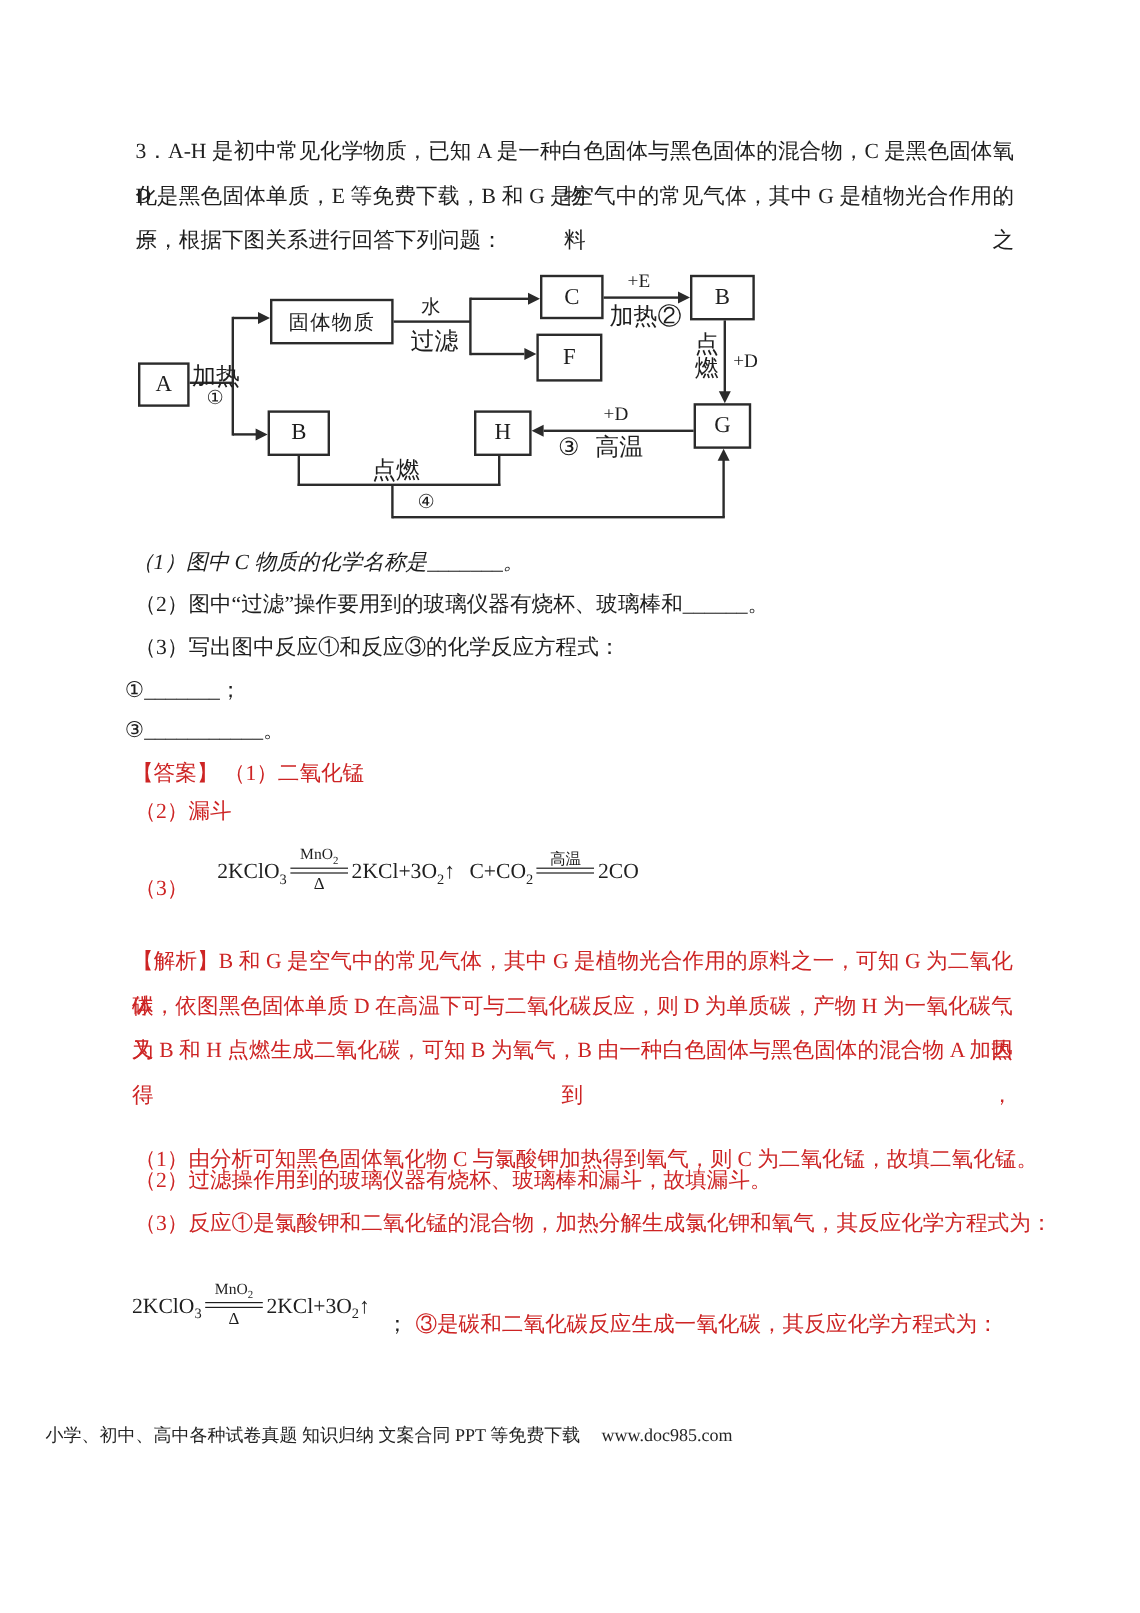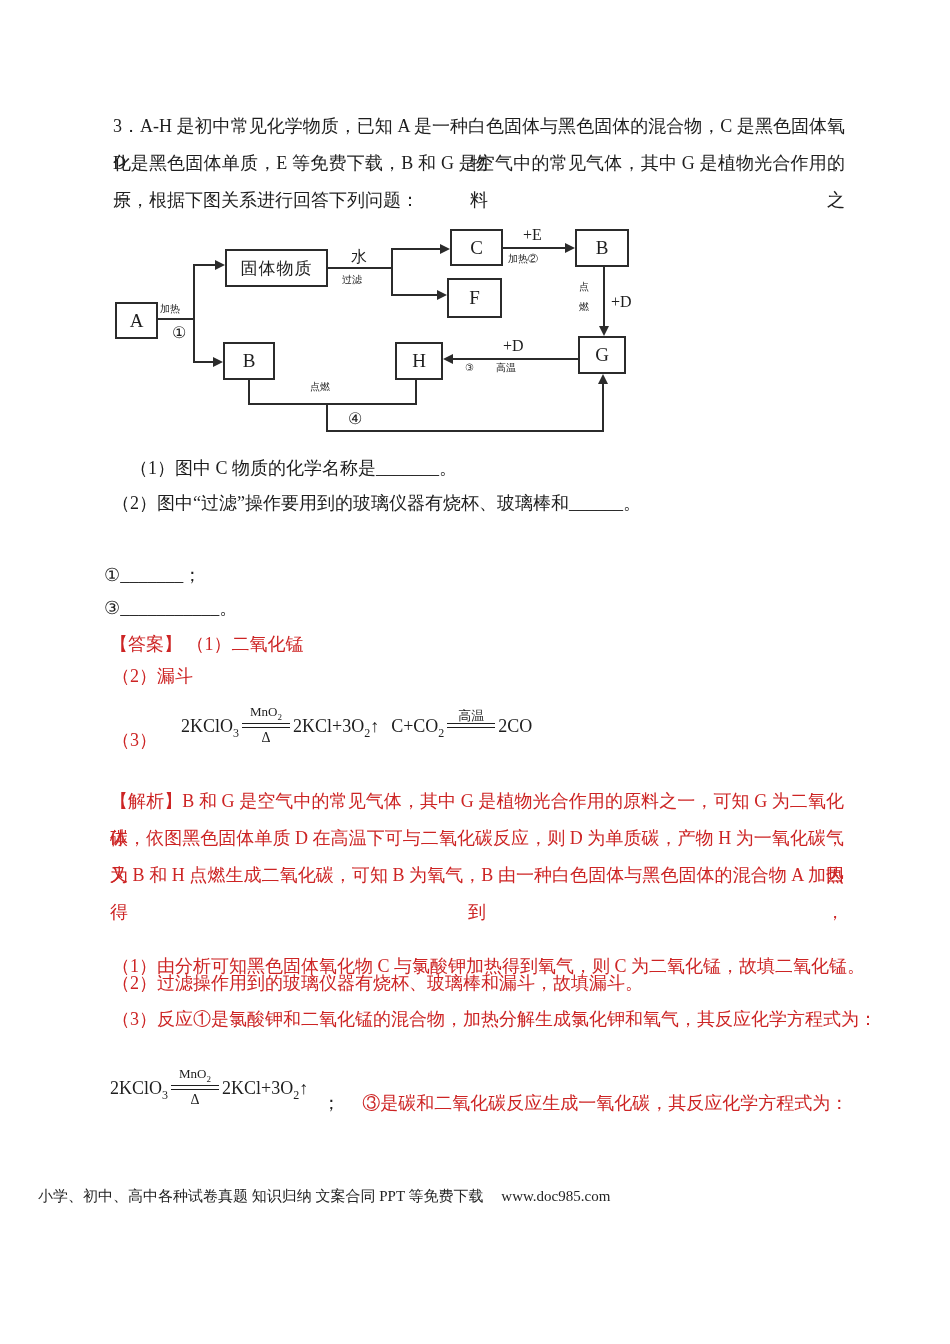--- a/index.html
+++ b/index.html
@@ -13,21 +13,21 @@
   .diagram{position:absolute;left:110px;top:216px;width:530px;height:226px;}
   .dbox{position:absolute;border:2px solid var(--line,#2b2b2b);background:#fff;box-sizing:border-box;
         display:flex;align-items:center;justify-content:center;font-size:19px;}
   .dbox.cn{font-size:17px;letter-spacing:1px;}
   .ln{position:absolute;background:var(--line,#2b2b2b);}
   .ar{position:absolute;width:0;height:0;}
   .ar.r{border-left:10px solid var(--line,#2b2b2b);border-top:5px solid transparent;border-bottom:5px solid transparent;}
   .ar.l{border-right:10px solid var(--line,#2b2b2b);border-top:5px solid transparent;border-bottom:5px solid transparent;}
   .ar.d{border-top:10px solid var(--line,#2b2b2b);border-left:5px solid transparent;border-right:5px solid transparent;}
   .ar.u{border-bottom:10px solid var(--line,#2b2b2b);border-left:5px solid transparent;border-right:5px solid transparent;}
-  .dlabel{position:absolute;font-size:10px;line-height:1.15;white-space:nowrap;}
+  .dlabel{position:absolute;font-size:20px;line-height:1.15;white-space:nowrap;}
   .dlabel.lat{font-size:16px;}
   .vtext{width:18px;word-break:break-all;white-space:normal;line-height:20px;}
   
   .tline{position:absolute;font-size:18px;height:24px;line-height:24px;white-space:nowrap;}
   .red{color:var(--red,#cd2424);}
   
   .eqrow{position:absolute;display:flex;align-items:center;font-size:18px;}
   .eq{white-space:nowrap;}
   .eq sub{font-size:12px;}
   .dbl{display:inline-block;position:relative;width:48px;height:3px;vertical-align:4px;
@@ -99,22 +99,23 @@
     <div class="dlabel" style="left:398px;top:37px;">加热②</div>
     <div class="dlabel vtext" style="left:469px;top:61px;">点燃</div>
     <div class="dlabel lat" style="left:501px;top:77px;">+D</div>
     <div class="dlabel lat" style="left:393px;top:121px;">+D</div>
     <div class="dlabel" style="left:355px;top:146px;">③</div>
     <div class="dlabel" style="left:386px;top:146px;">高温</div>
     <div class="dlabel" style="left:200px;top:165px;">点燃</div>
     <div class="dlabel lat" style="left:238px;top:194px;">④</div>
   </div>
 
-  <div class="tline" style="left:130px;top:456px;">（1）图中 C 物质的化学名称是_______。</div>
+  <div class="tline" style="left:110px;top:456px;font-style:italic;">（1）图中 C 物质的化学名称是_______。</div>
   <div class="tline" style="left:112px;top:491px;">（2）图中“过滤”操作要用到的玻璃仪器有烧杯、玻璃棒和______。</div>
+  <div class="tline" style="left:112px;top:527px;">（3）写出图中反应①和反应③的化学反应方程式：</div>
   <div class="tline" style="left:104px;top:563px;">①_______；</div>
   <div class="tline" style="left:104px;top:596px;">③___________。</div>
 
   <div class="tline red" style="left:110px;top:632px;text-align:center;">【答案】 （1）二氧化锰</div>
   <div class="tline red" style="left:112px;top:664px;">（2）漏斗</div>
 
   <div class="eqrow" style="left:112px;top:697px;height:62px;">
     <span class="red" style="margin-top:24px;">（3）</span>
     <span class="eq" style="margin-left:24px;">
       <span>2KClO</span><sub>3</sub><span class="dbl"><span class="above"><span>MnO</span><sub>2</sub></span><span class="below">Δ</span></span><span>2KCl+3O</span><sub>2</sub><span>↑</span>
@@ -132,21 +133,21 @@
 
   <div class="tline red" style="left:112px;top:935px;margin-top:19px;">（1）由分析可知黑色固体氧化物 C 与氯酸钾加热得到氧气，则 C 为二氧化锰，故填二氧化锰。</div>
   <div class="tline red" style="left:112px;top:971px;">（2）过滤操作用到的玻璃仪器有烧杯、玻璃棒和漏斗，故填漏斗。</div>
   <div class="tline red" style="left:112px;top:1007px;">（3）反应①是氯酸钾和二氧化锰的混合物，加热分解生成氯化钾和氧气，其反应化学方程式为：</div>
 
   <div class="eqrow" style="left:110px;top:1062px;height:56px;">
     <span class="eq">
       <span>2KClO</span><sub>3</sub><span class="dbl"><span class="above"><span>MnO</span><sub>2</sub></span><span class="below">Δ</span></span><span>2KCl+3O</span><sub>2</sub><span>↑</span>
     </span>
     <span style="margin-top:26px;margin-left:14px;">；</span>
-    <span class="red" style="margin-top:26px;margin-left:22px;text-align:center;">③是碳和二氧化碳反应生成一氧化碳，其反应化学方程式为：</span>
+    <span class="red" style="margin-top:26px;margin-left:6px;text-align:center;">③是碳和二氧化碳反应生成一氧化碳，其反应化学方程式为：</span>
   </div>
 
   <div class="footer">
     <span>小学、初中、高中各种试卷真题 知识归纳 文案合同 PPT 等免费下载</span>
     <span class="site">www.doc985.com</span>
   </div>
 
 </div>
 
 </body></html>

